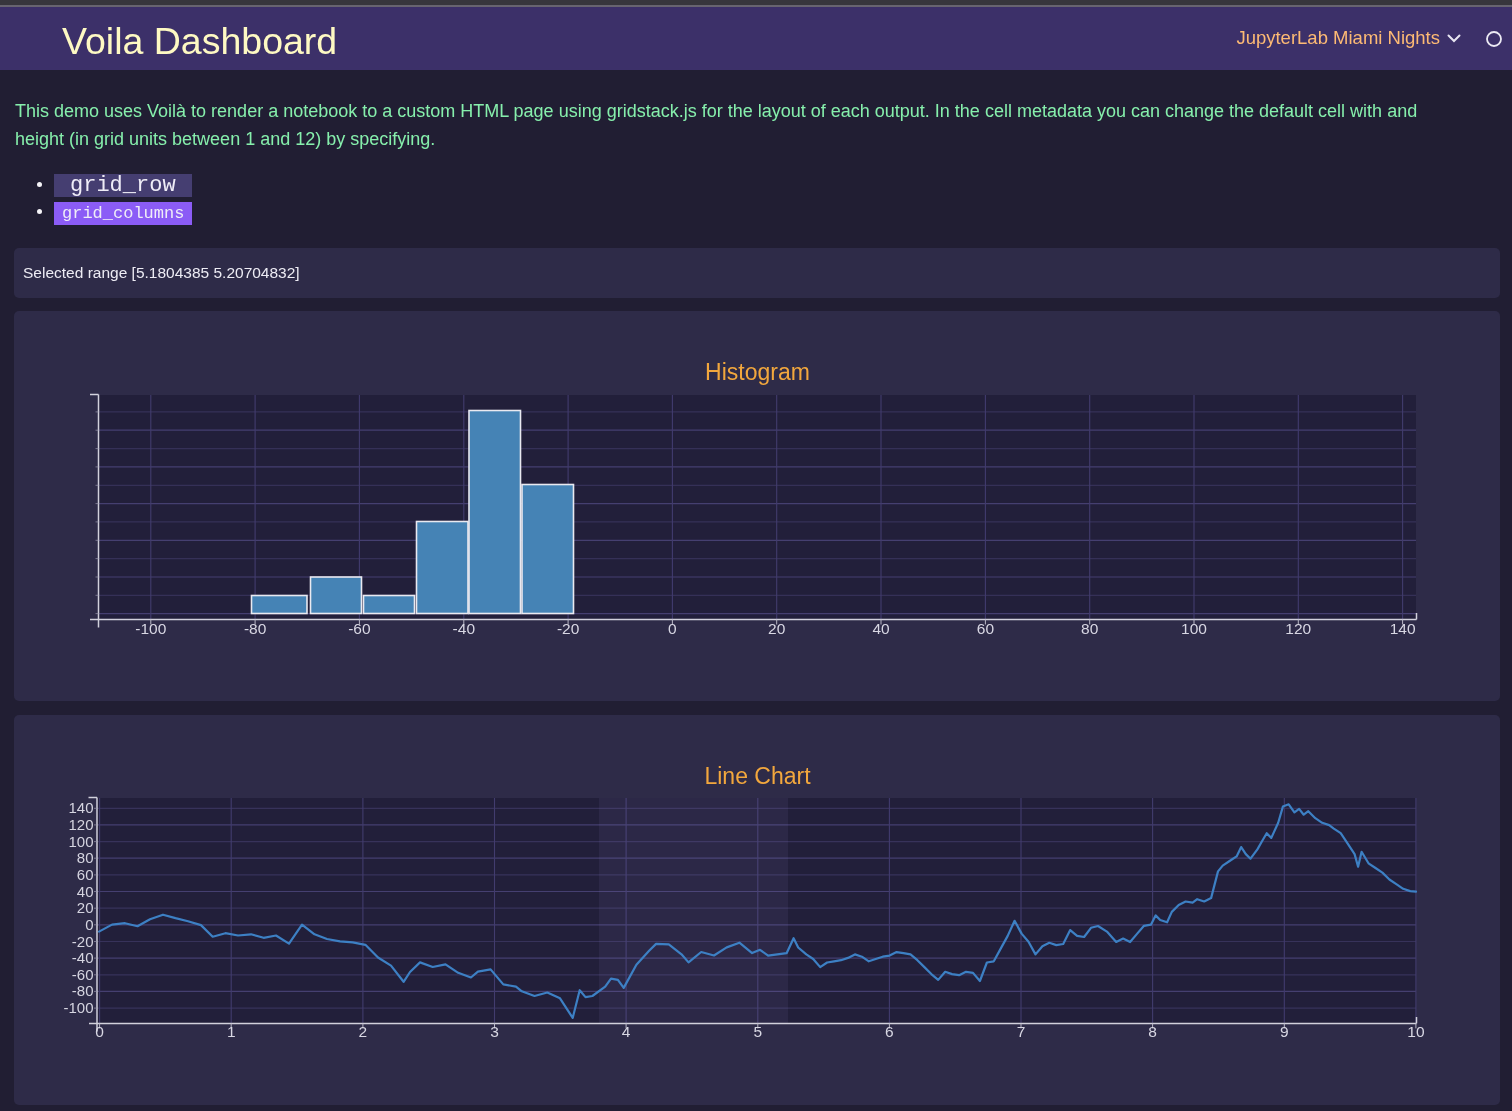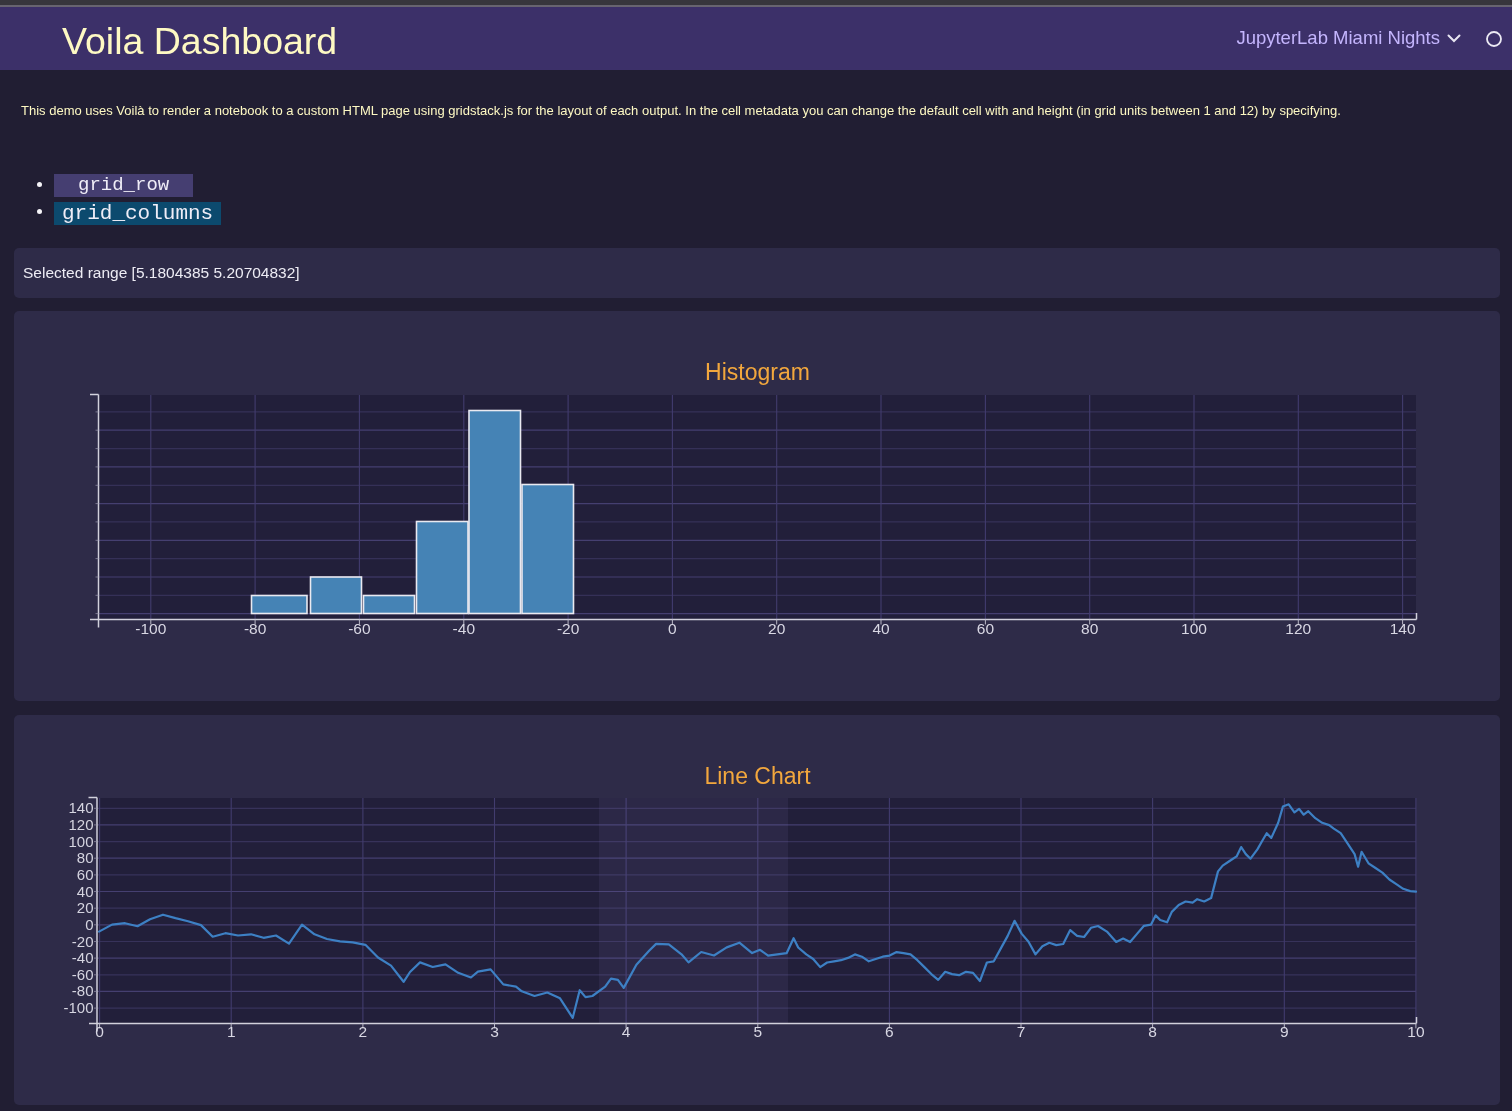--- a/index.html
+++ b/index.html
@@ -4,32 +4,32 @@
 html,body { width:1512px; height:1111px; background:#211e33; font-family:"Liberation Sans",sans-serif; overflow:hidden; position:relative; }
 .abs { position:absolute; }
 .panel { position:absolute; left:14px; width:1486px; background:#2e2b48; border-radius:5px; }
 svg text { font-family:"Liberation Sans",sans-serif; }
 </style></head>
 <body>
 <div class="abs" style="top:0;left:0;width:1512px;height:5px;background:#37363c"></div>
 <div class="abs" style="top:5px;left:0;width:1512px;height:2px;background:#67646f"></div>
 <div class="abs" style="top:7px;left:0;width:1512px;height:63px;background:#3c3069"></div>
 <div class="abs" style="top:21.5px;left:62px;font-size:37.5px;line-height:38px;color:#fef9c3">Voila Dashboard</div>
-<div class="abs" style="top:29px;left:1100px;width:340px;font-size:18.5px;line-height:18.5px;color:#c4b5fd;text-align:right;white-space:nowrap">JupyterLab Miami Nights</div>
+<div class="abs" style="top:29px;left:1100px;width:340px;font-size:18.5px;line-height:18.5px;color:#fdba74;text-align:right;white-space:nowrap">JupyterLab Miami Nights</div>
 <svg class="abs" style="top:33px;left:1446px" width="16" height="12" viewBox="0 0 16 12">
     <path d="M2.5 2.5 L8 8 L13.5 2.5" stroke="#e8e6f2" stroke-width="2" fill="none" stroke-linecap="round"></path>
   </svg>
 <svg class="abs" style="top:30px;left:1485px" width="18" height="18" viewBox="0 0 18 18">
     <circle cx="9" cy="9" r="7" stroke="#eceaf4" stroke-width="1.8" fill="none"></circle>
   </svg>
-<div class="abs" style="top:97px;left:21px;width:1448px;font-size:13px;line-height:28px;color:#fef9c3">This demo uses Voilà to render a notebook to a custom HTML page using gridstack.js for the layout of each output. In the cell metadata you can change the default cell with and height (in grid units between 1 and 12) by specifying.</div>
+<div class="abs" style="top:97px;left:15px;width:1448px;font-size:18px;line-height:28px;color:#86efac">This demo uses Voilà to render a notebook to a custom HTML page using gridstack.js for the layout of each output. In the cell metadata you can change the default cell with and height (in grid units between 1 and 12) by specifying.</div>
 <div class="abs" style="top:181.5px;left:37px;width:5px;height:5px;border-radius:50%;background:#f5f4f8"></div>
 <div class="abs" style="top:209px;left:37px;width:5px;height:5px;border-radius:50%;background:#f5f4f8"></div>
-<div class="abs" style="top:174px;left:54px;height:23px;background:#453e71;border-radius:0;padding:0 24px;font-family:'Liberation Mono',monospace;font-size:19px;line-height:23px;color:#efedf7">grid_row</div>
-<div class="abs" style="top:201.5px;left:54px;height:23px;background:#0c4a6e;border-radius:0;padding:0 8px;font-family:'Liberation Mono',monospace;font-size:21px;line-height:23px;color:#efedf7">grid_columns</div>
+<div class="abs" style="top:174px;left:54px;height:23px;background:#453e71;border-radius:0;padding:0 16px;font-family:'Liberation Mono',monospace;font-size:22px;line-height:23px;color:#efedf7">grid_row</div>
+<div class="abs" style="top:201.5px;left:54px;height:23px;background:#8b5cf6;border-radius:0;padding:0 8px;font-family:'Liberation Mono',monospace;font-size:17px;line-height:23px;color:#efedf7">grid_columns</div>
 <div class="panel" style="top:247.5px;height:50px;">
   <div class="abs" style="top:0;left:9px;height:50px;line-height:50px;font-size:15.5px;color:#edecf4">Selected range [5.1804385 5.20704832]</div>
 </div>
 <div class="panel" style="top:311px;height:390px;">
 <svg width="1486" height="390" viewBox="0 0 1486 390">
 <rect x="85" y="84" width="1317" height="224.5" fill="#221f3a"></rect>
 <line x1="85" y1="100.9" x2="1402" y2="100.9" stroke="#453f70" stroke-width="1.2" opacity="0.55"></line>
 <line x1="85" y1="119.2" x2="1402" y2="119.2" stroke="#453f70" stroke-width="1.2" opacity="1.0"></line>
 <line x1="85" y1="137.6" x2="1402" y2="137.6" stroke="#453f70" stroke-width="1.2" opacity="0.55"></line>
 <line x1="85" y1="155.9" x2="1402" y2="155.9" stroke="#453f70" stroke-width="1.2" opacity="1.0"></line>

